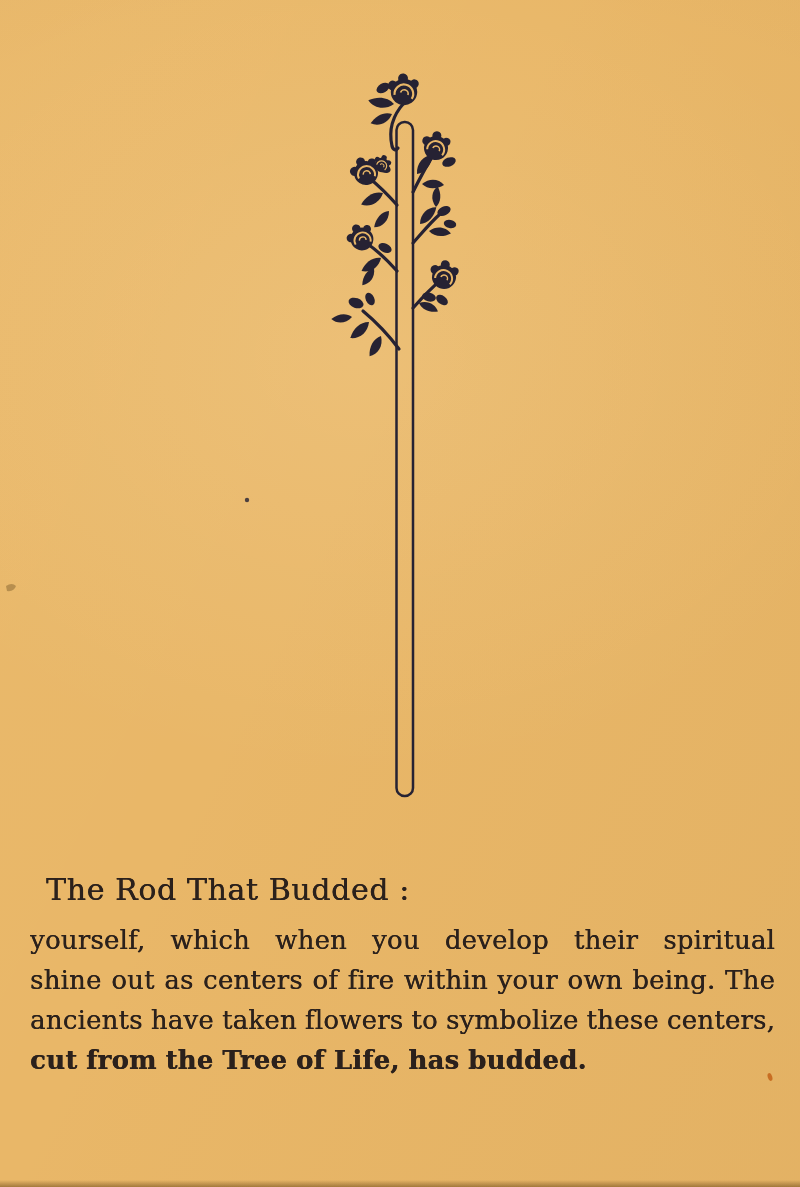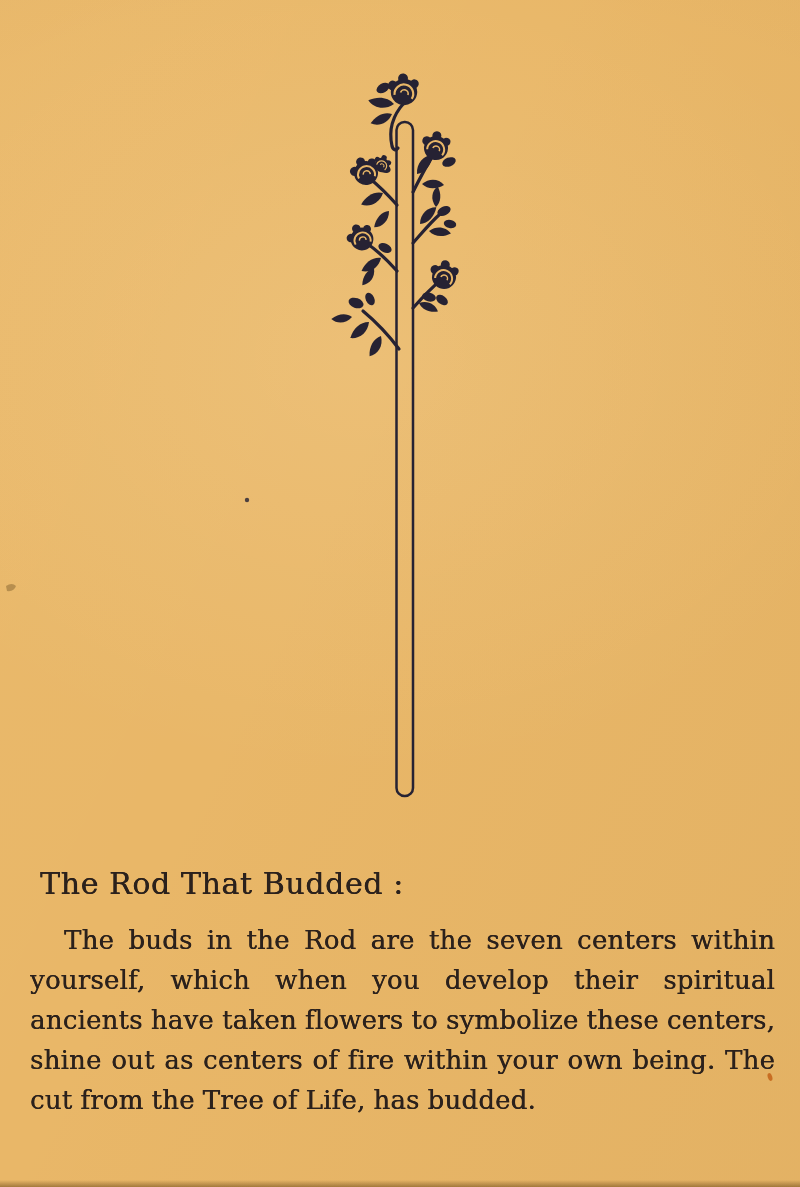--- a/index.html
+++ b/index.html
@@ -35,21 +35,21 @@
   .stem {
     fill: none;
     stroke: currentColor;
     stroke-width: 3.2;
     stroke-linecap: round;
   }
   .heading {
     position: absolute;
     left: 30px;
     top: 856px;
-    margin: 10px;
+    margin: 16px;
     font-size: 30px;
     font-weight: normal;
     letter-spacing: 0.6px;
     color: var(--ink_text, #2b211c);
     text-shadow: 0.35px 0 0 currentColor;
     white-space: nowrap;
   }
   .body-block {
     position: absolute;
     left: 30px;
@@ -62,21 +62,21 @@
     text-shadow: 0.35px 0 0 currentColor;
   }
   .line {
     height: 40px;
     line-height: 40px;
     text-align: justify;
     text-align-last: justify;
     overflow: hidden;
   }
   .line.first { text-indent: 34px; }
-  .line.last  { text-align: center; text-align-last: left; }
+  .line.last  { text-align: center; text-align-last: left; font-weight: bold; }
   .bottom-edge {
     position: absolute;
     left: 0;
     right: 0;
     bottom: 0;
     height: 7px;
     pointer-events: none;
     background: linear-gradient(to bottom, rgba(107,71,25,0), var(--edge_shadow, #6b4719));
     opacity: 0.55;
   }
@@ -162,21 +162,20 @@
     </g>
 
     <circle cx="247" cy="500" r="2.2" fill="currentColor" opacity="0.8"></circle>
     <path d="M6,586 q6,-4 10,0 q-2,6 -9,5 Z" fill="#7a5a2a" opacity="0.45"></path>
     <ellipse cx="770" cy="1077" rx="2.2" ry="4" transform="rotate(-18 770 1077)" fill="var(--speck_orange,#c4661c)" opacity="0.9"></ellipse>
   </svg>
 
   <h1 class="heading">The Rod That Budded :</h1>
 
   <div class="body-block">
-    <div class="line first">The buds in the Rod are the seven centers within</div>
     <div class="line">yourself, which when you develop their spiritual powers</div>
+    <div class="line">shine out as centers of fire within your own being.  The</div>
     <div class="line">ancients have taken flowers to symbolize these centers,</div>
-    <div class="line">shine out as centers of fire within your own being.  The</div>
     <div class="line last">cut from the Tree of Life, has budded.</div>
   </div>
 
   <div class="bottom-edge"></div>
 </div>
 
 </body></html>

